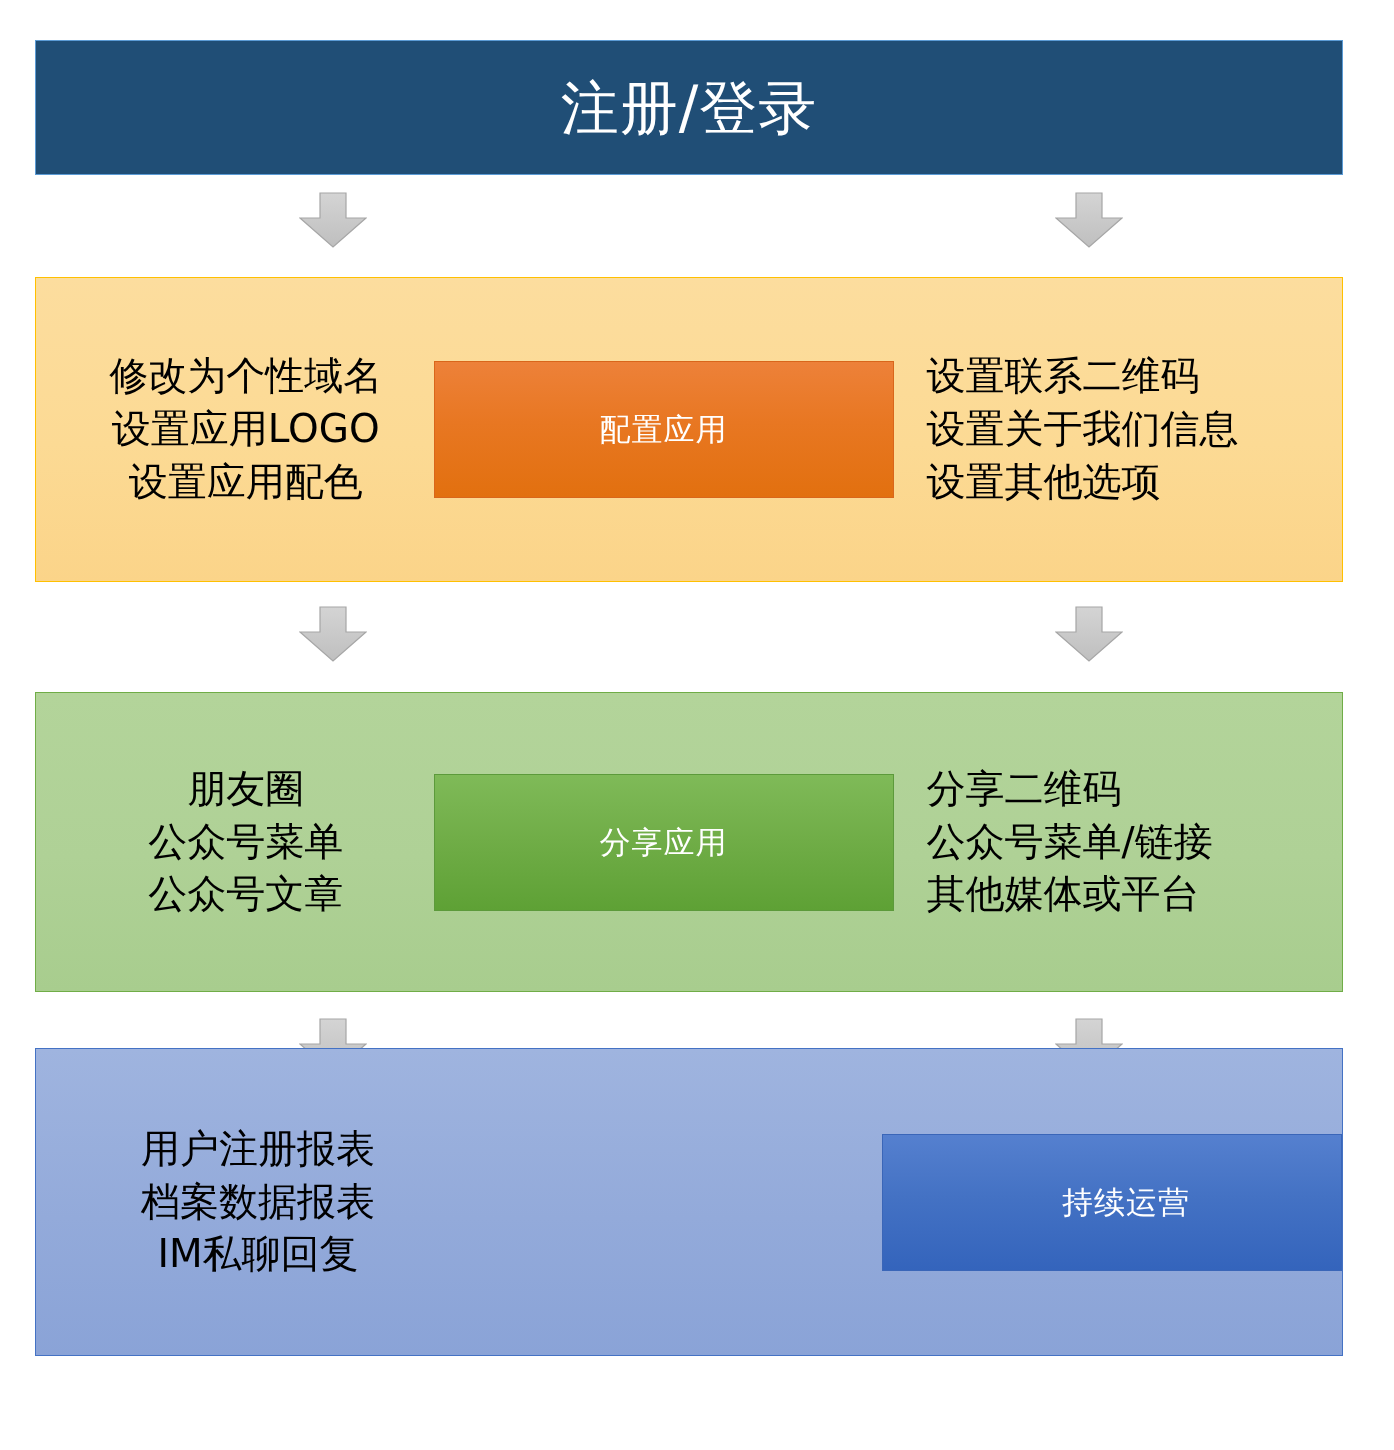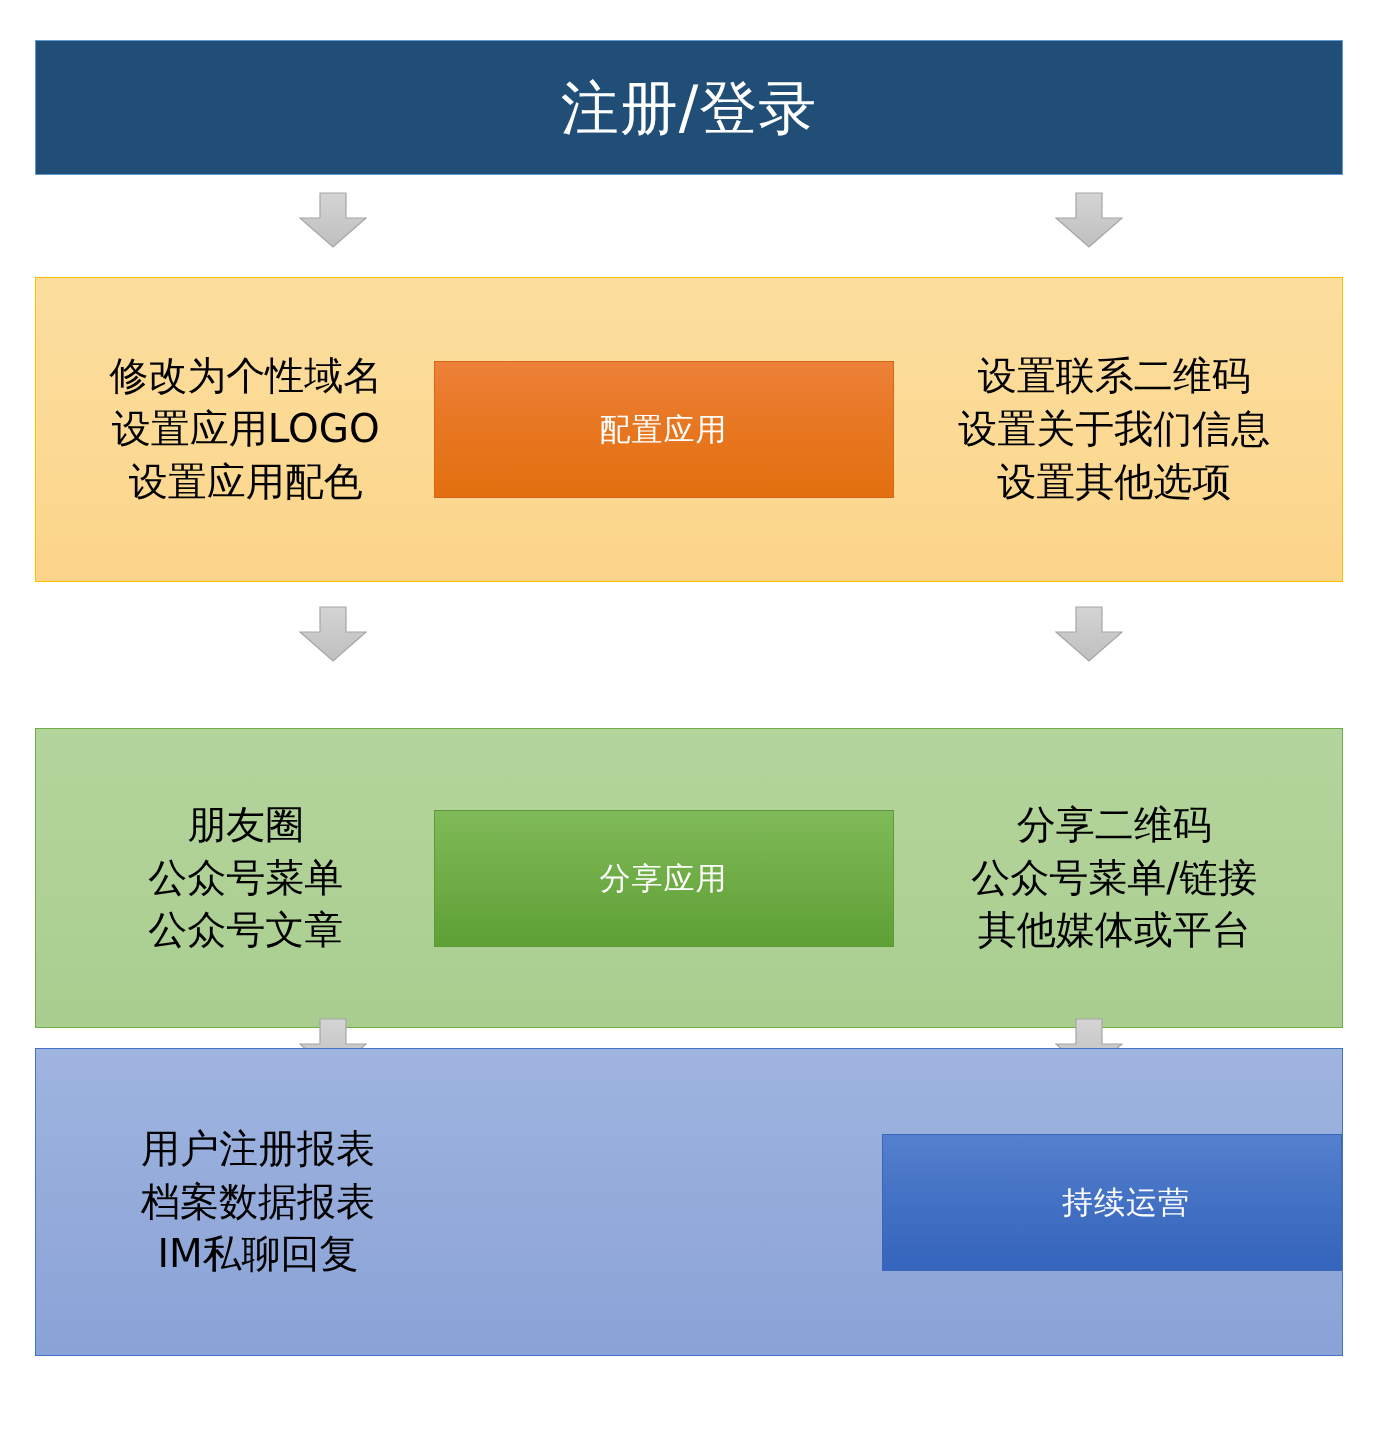--- a/index.html
+++ b/index.html
@@ -61,21 +61,21 @@
     justify-content: space-between;
   }
 
   .stage-orange {
     top: 277px;
     height: 305px;
     background: linear-gradient(to bottom, #FCDD9E 0%, #FCDA94 55%, #FBD489 100%);
     border-color: #FFC000;
   }
   .stage-green {
-    top: 728px;
+    top: 692px;
     height: 300px;
     background: linear-gradient(to bottom, #B3D49A 0%, #AFD196 55%, #A8CD8E 100%);
     border-color: #70AD47;
   }
   .stage-blue {
     top: 1048px;
     height: 308px;
     background: linear-gradient(to bottom, #9FB4DF 0%, #93AADA 55%, #8AA3D7 100%);
     border-color: #4472C4;
   }
@@ -91,21 +91,21 @@
     font-size: 39px;
     line-height: 1.05;
   }
   .col-left {
     margin-left: 22px;
     align-items: center;
     text-align: center;
   }
   .col-right {
     margin-right: 40px;
-    align-items: center;
+    align-items: flex-start;
     text-align: center;
     margin-left: 33px;
   }
   .col .item { white-space: nowrap; }
 
   
   .center-box {
     width: 460px;
     height: 137px;
     display: flex;

